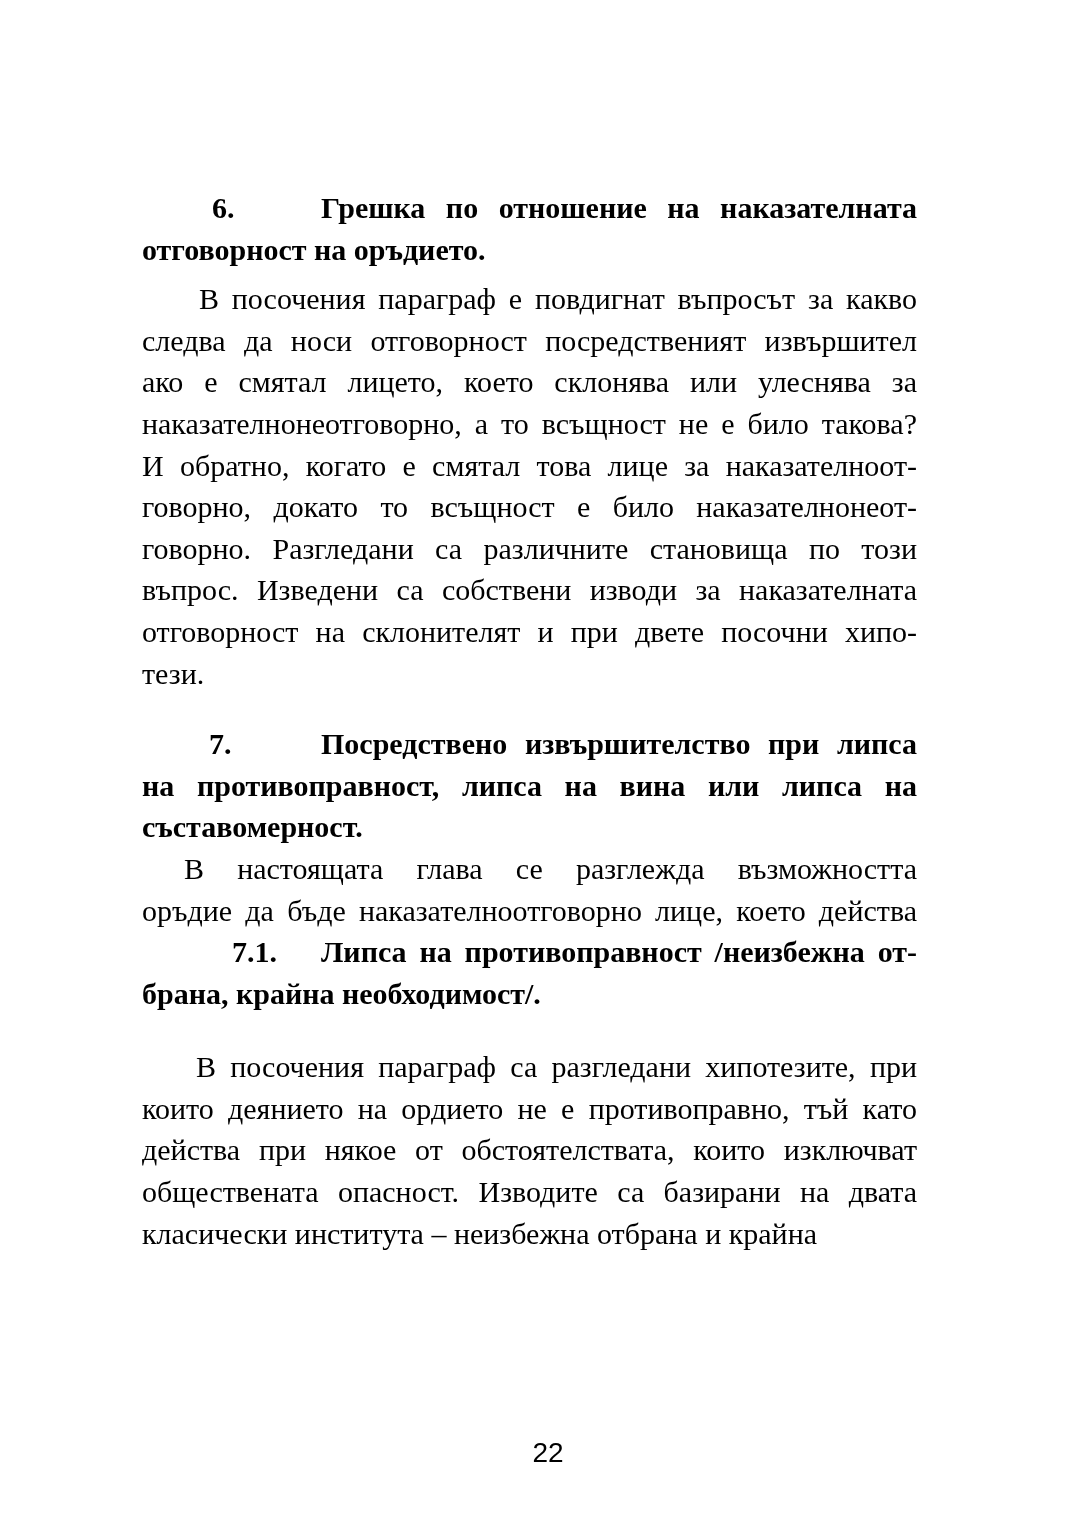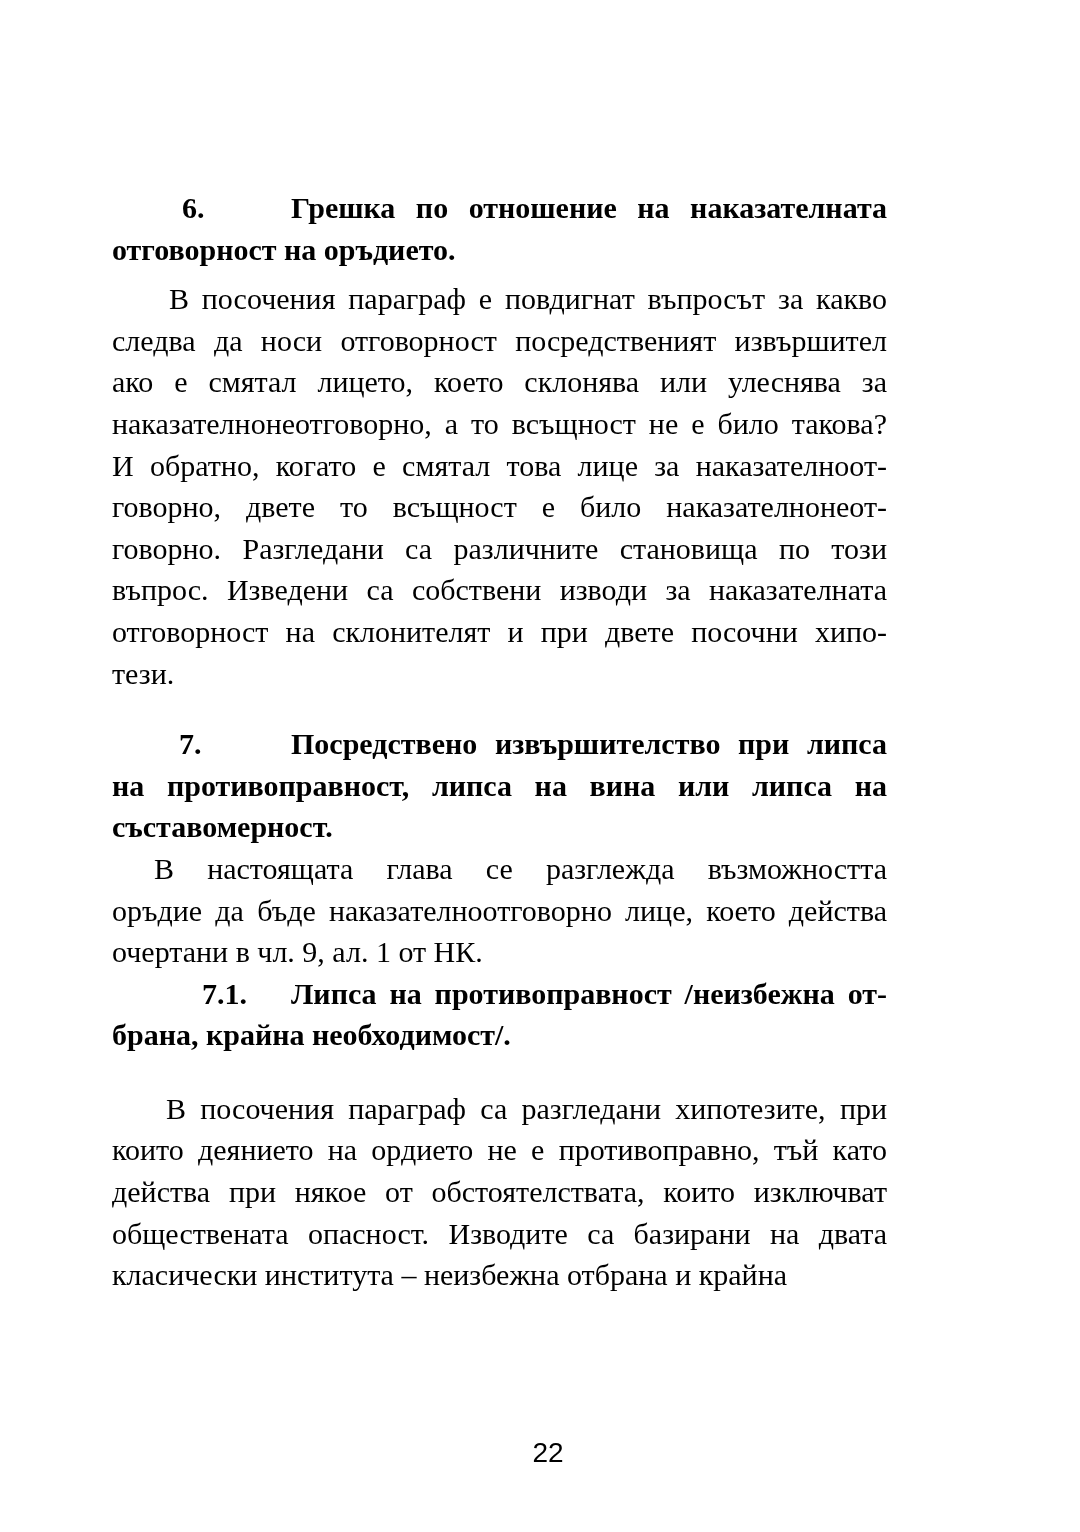--- a/index.html
+++ b/index.html
@@ -10,21 +10,21 @@
   body {
     position: relative;
     width: 1080px;
     height: 1532px;
     overflow: hidden;
     font-family: "Liberation Serif", "DejaVu Serif", serif;
     color: #000000;
   }
   .content {
     position: absolute;
-    left: 112px;
+    left: 142px;
     top: 187px;
     width: 775px;
   }
   .ln {
     font-size: 30px;
     line-height: 41.6px;
     text-align: justify;
     text-align-last: justify;
     text-justify: inter-word;
     white-space: normal;
@@ -72,37 +72,36 @@
     <div class="ln b hpad70"><span class="hnum w109">6.</span><span>Грешка по отношение на наказателната</span></div>
     <div class="ln b last">отговорност на оръдието.</div>
   </section>
 
   <section id="p1">
     <div class="ln ind57">В посочения параграф е повдигнат въпросът за какво</div>
     <div class="ln">следва да носи отговорност посредственият извършител</div>
     <div class="ln">ако е смятал лицето, което склонява или улеснява за</div>
     <div class="ln">наказателнонеотговорно, а то всъщност не е било такова?</div>
     <div class="ln">И обратно, когато е смятал това лице за наказателноот-</div>
-    <div class="ln">говорно, двете то всъщност е било наказателнонеот-</div>
+    <div class="ln">говорно, докато то всъщност е било наказателнонеот-</div>
     <div class="ln">говорно. Разгледани са различните становища по този</div>
     <div class="ln">въпрос. Изведени са собствени изводи за наказателната</div>
     <div class="ln">отговорност на склонителят и при двете посочни хипо-</div>
     <div class="ln last">тези.</div>
   </section>
 
   <section id="h7">
     <div class="ln b hpad67"><span class="hnum w112">7.</span><span>Посредствено извършителство при липса</span></div>
     <div class="ln b">на противоправност, липса на вина или липса на</div>
     <div class="ln b last">съставомерност.</div>
   </section>
 
   <section id="p2">
     <div class="ln ind42">В настоящата глава се разглежда възможността</div>
     <div class="ln">оръдие да бъде наказателноотговорно лице, което действа</div>
-    <div class="ln last">очертани в чл. 9, ал. 1 от НК.</div>
   </section>
 
   <section id="h71">
     <div class="ln b hpad90"><span class="hnum w89">7.1.</span><span>Липса на противоправност /неизбежна от-</span></div>
     <div class="ln b last">брана, крайна необходимост/.</div>
   </section>
 
   <section id="p3">
     <div class="ln ind54">В посочения параграф са разгледани хипотезите, при</div>
     <div class="ln">които деянието на ордието не е противоправно, тъй като</div>

